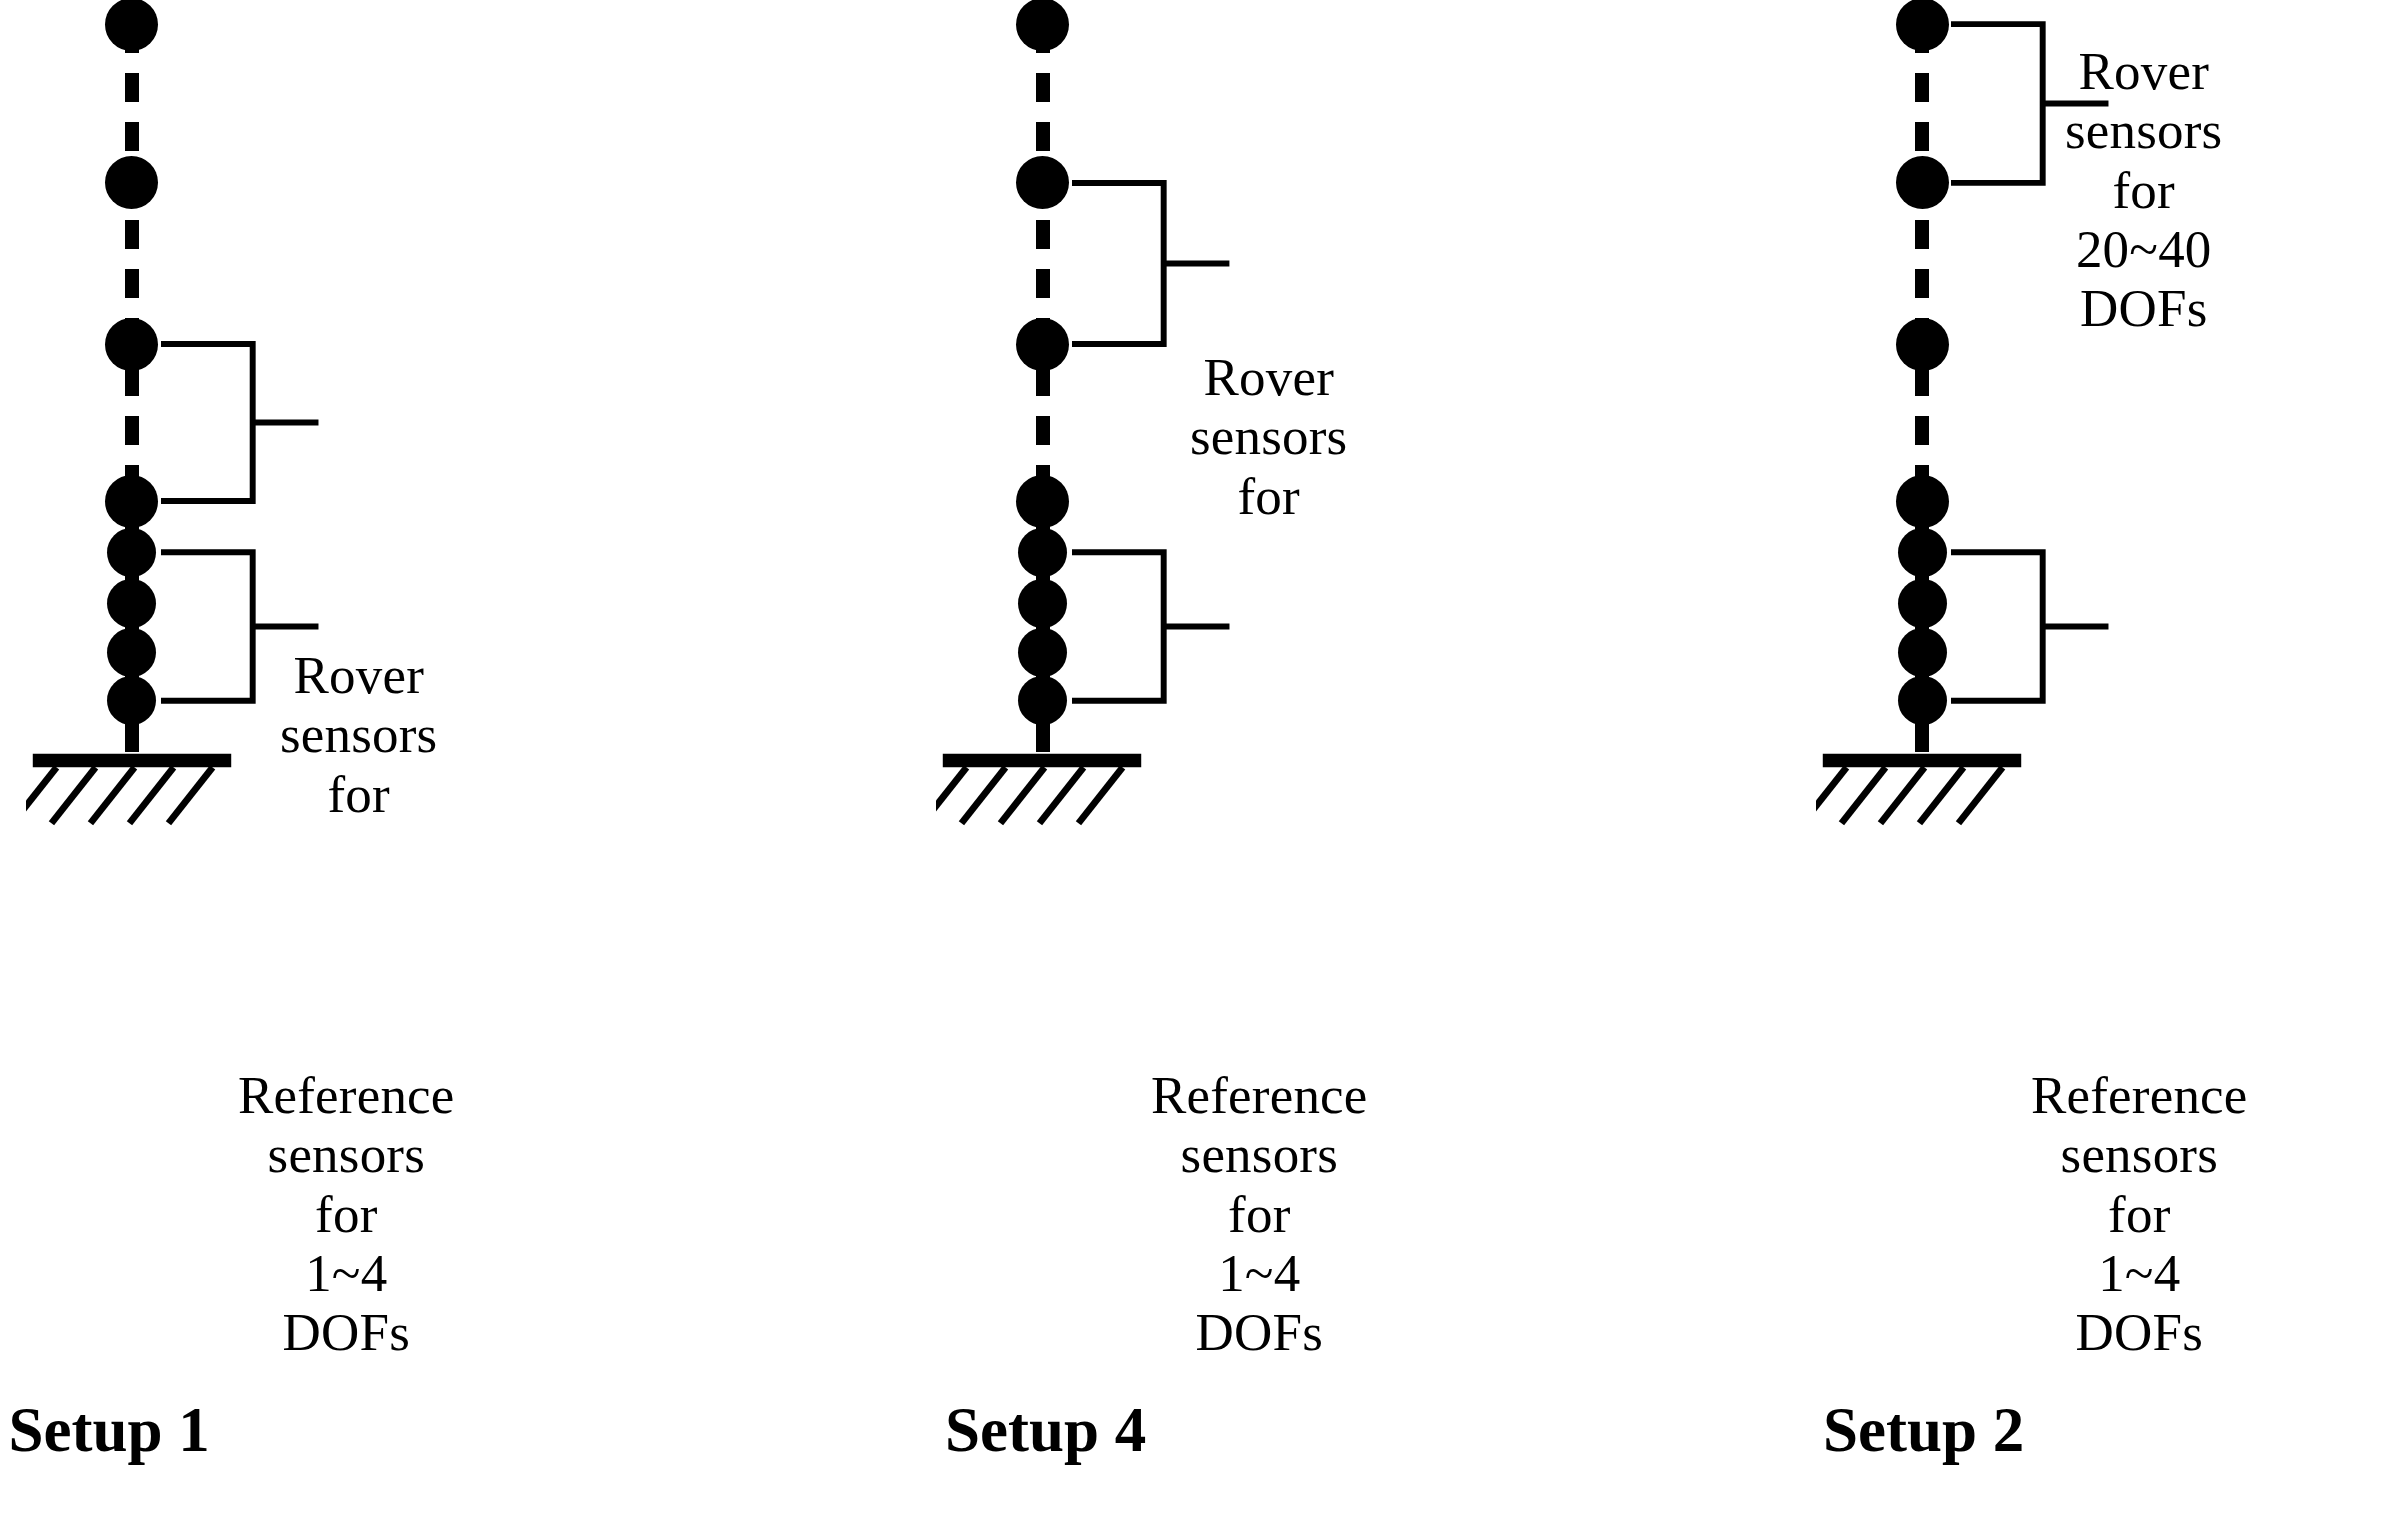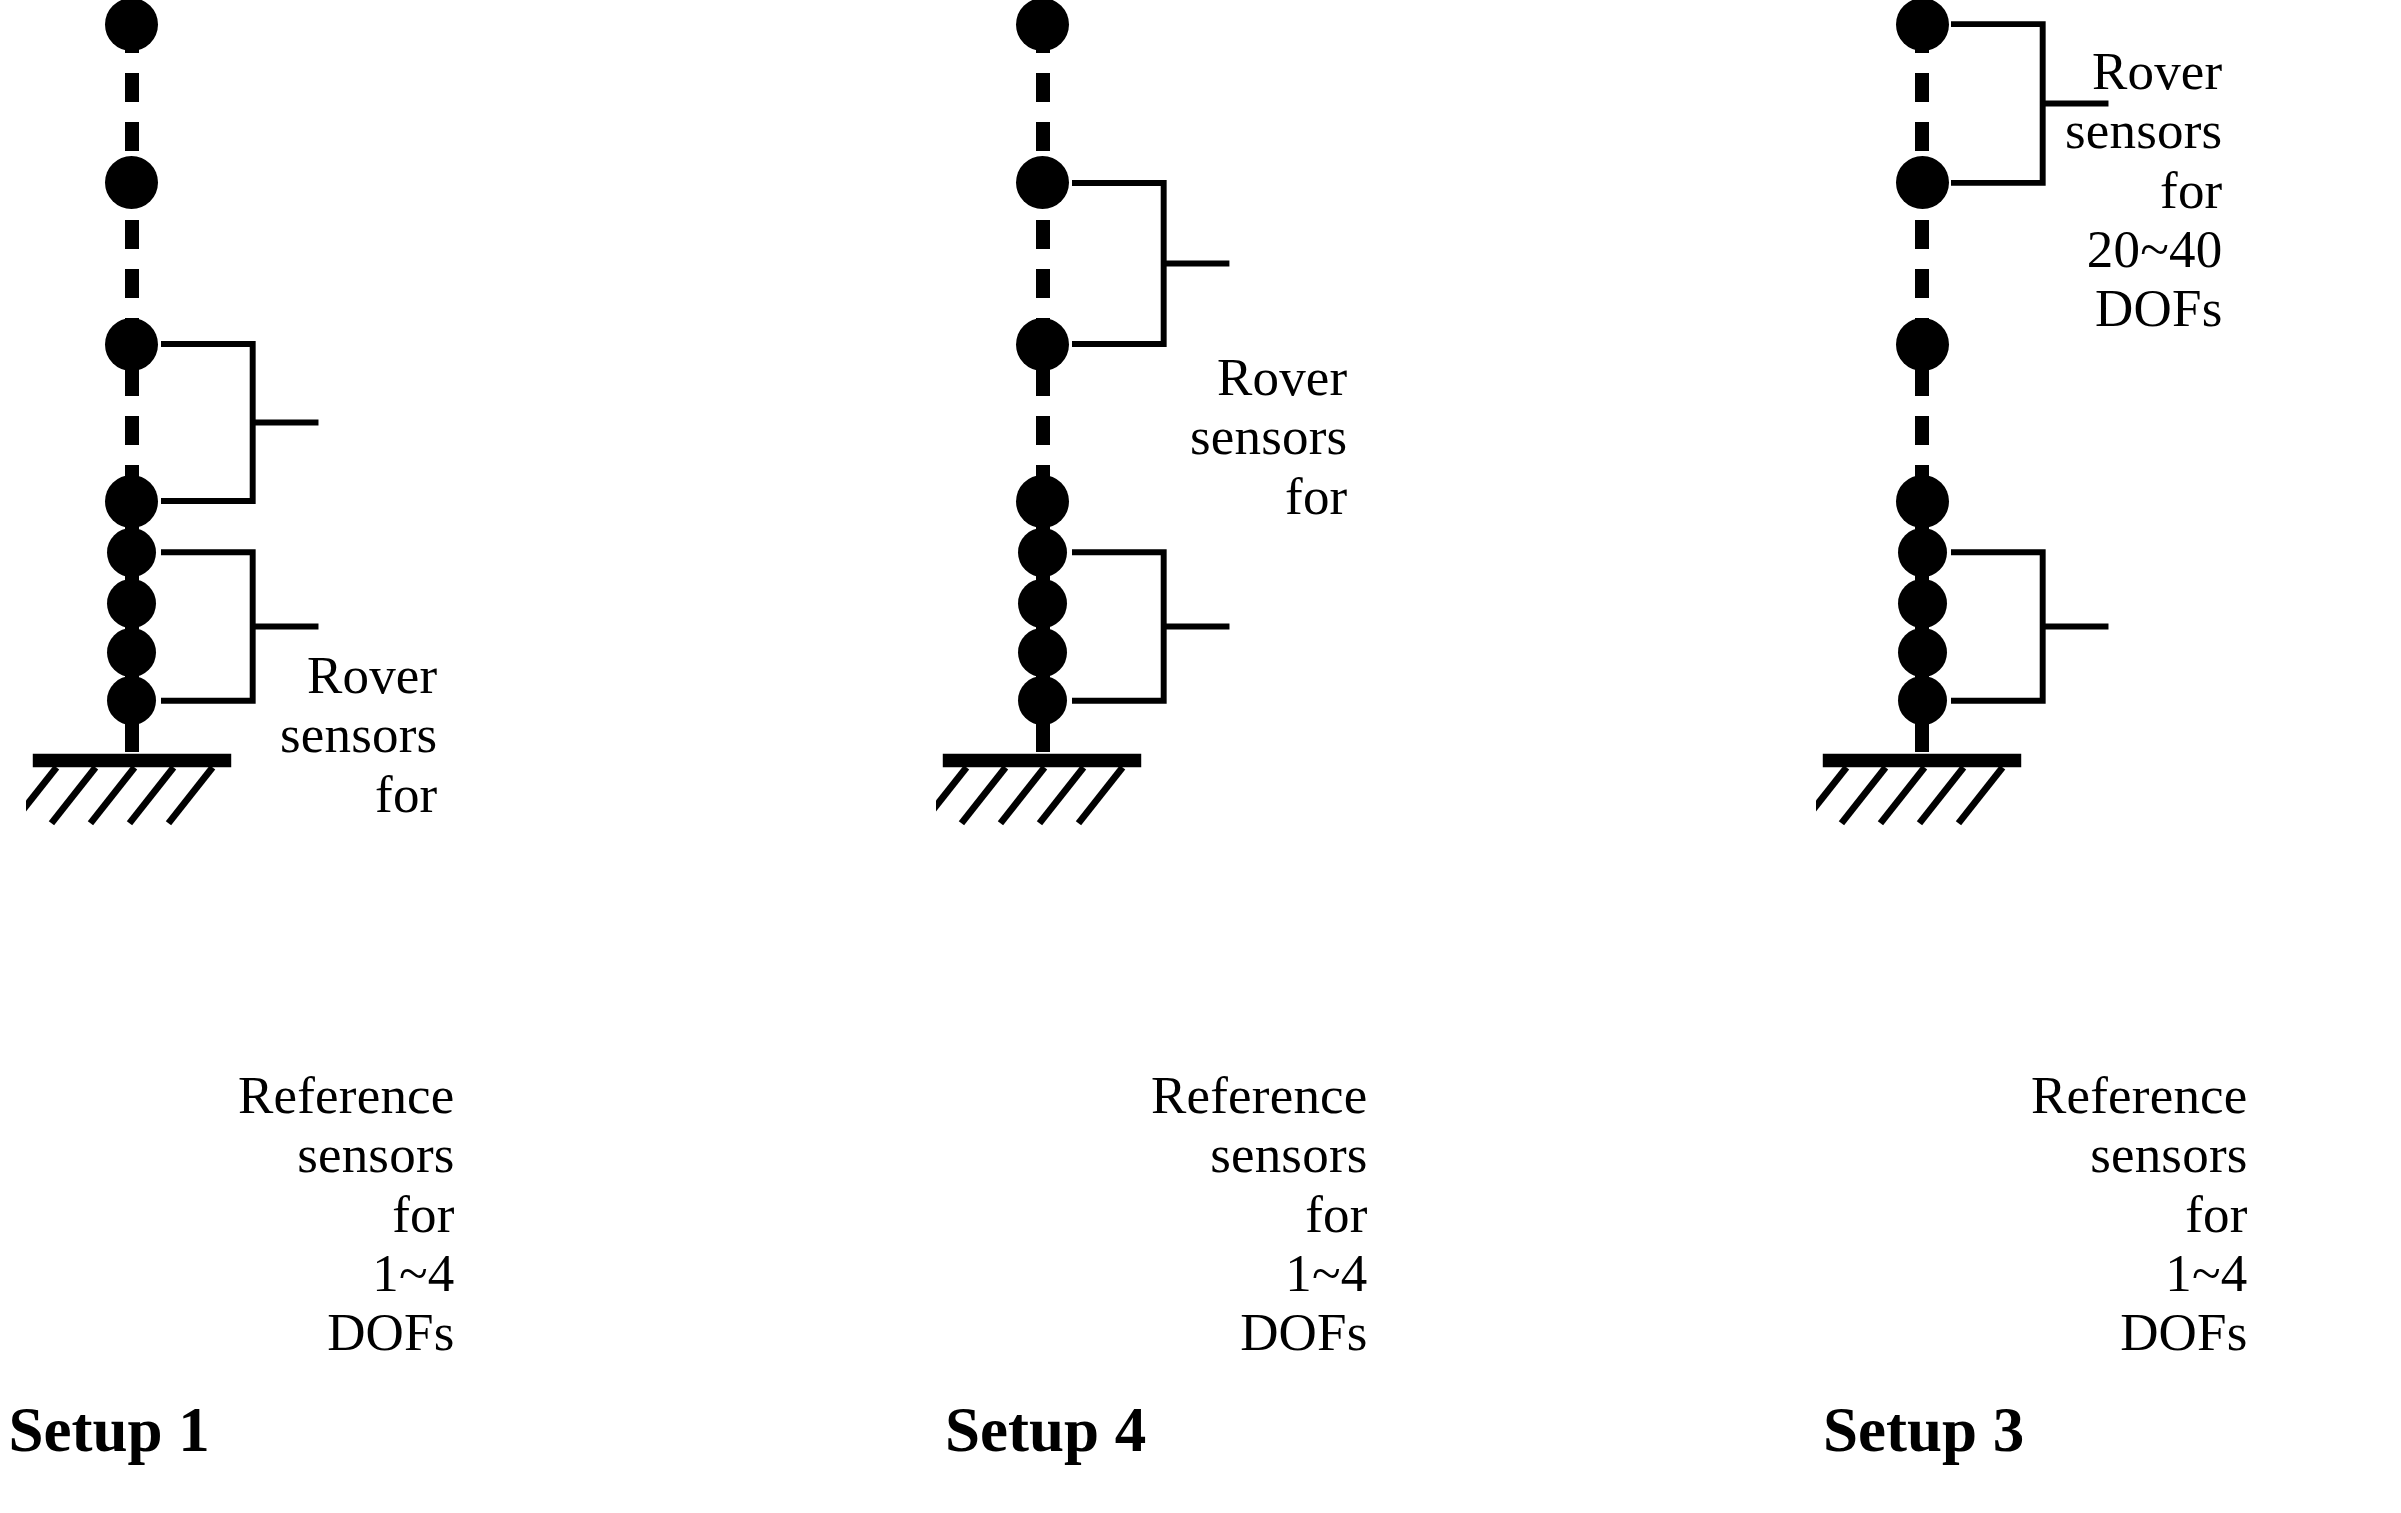--- a/index.html
+++ b/index.html
@@ -60,21 +60,21 @@
   }
   
   .brace {
     position: absolute;
   }
   
   .callout {
     position: absolute;
     font-size: 53px;
     line-height: 1.12;
-    text-align: right;
+    text-align: center;
     white-space: pre-line;
     color: #000000;
     letter-spacing: 0.2px;
   }
   .setup-label {
     position: absolute;
     font-size: 63px;
     font-weight: bold;
     color: #000000;
     white-space: nowrap;
@@ -163,16 +163,16 @@
           <line x1="220" y1="18" x2="168" y2="84" stroke="#000" stroke-width="8"></line>
         </svg></div>
       <div class="brace" style="left: 1951px; top: -10.2px; width: 163px; height: 227px;"><svg width="163" height="227" viewBox="0 0 192 267">
           <path d="M 0 40 L 108 40 L 108 227 L 0 227 M 108 133.5 L 182 133.5" fill="none" stroke="#000" stroke-width="7" stroke-linecap="square" stroke-linejoin="miter"></path>
         </svg></div>
       <div class="callout" style="left: 2065px; top: 42px;"><div>Rover</div><div>sensors for</div><div>20~40 DOFs</div></div>
       <div class="brace" style="left: 1951px; top: 518px; width: 163px; height: 217px;"><svg width="163" height="217" viewBox="0 0 192 255">
           <path d="M 0 40 L 108 40 L 108 215 L 0 215 M 108 127.5 L 182 127.5" fill="none" stroke="#000" stroke-width="7" stroke-linecap="square" stroke-linejoin="miter"></path>
         </svg></div>
       <div class="callout" style="left: 2031px; top: 1066px;"><div>Reference</div><div>sensors for</div><div>1~4 DOFs</div></div>
-      <div class="setup-label" style="left: 1823px; top: 1394px;">Setup 3</div>
+      <div class="setup-label" style="left: 1823px; top: 1394px;">Setup 2</div>
     </div>
   </div>
 
 
 </body></html>

